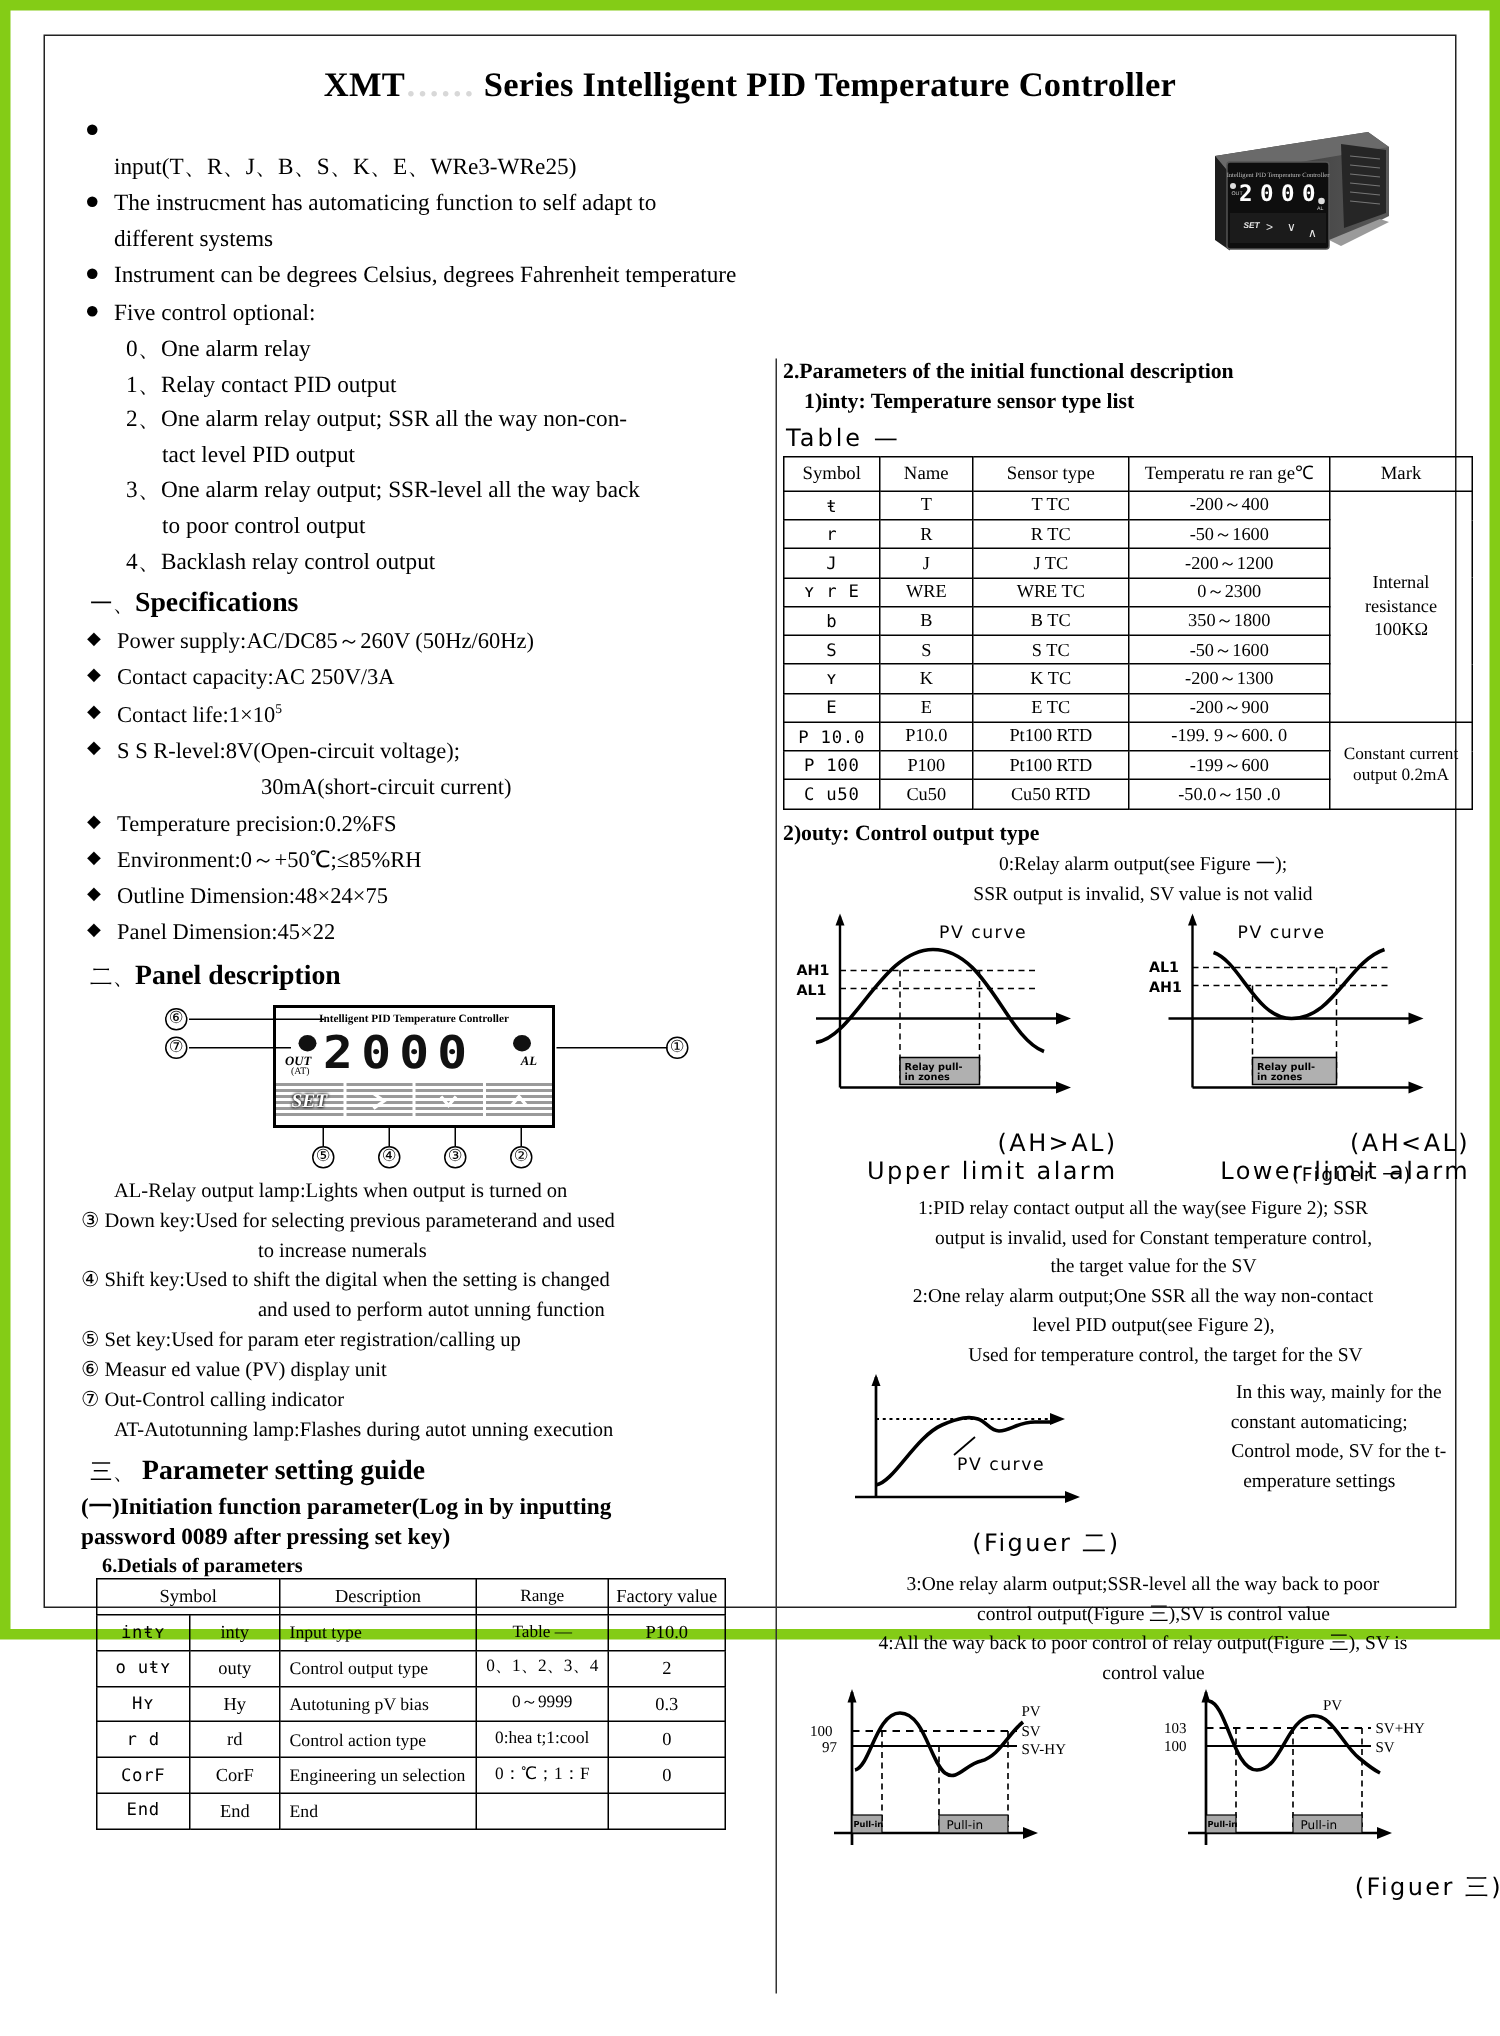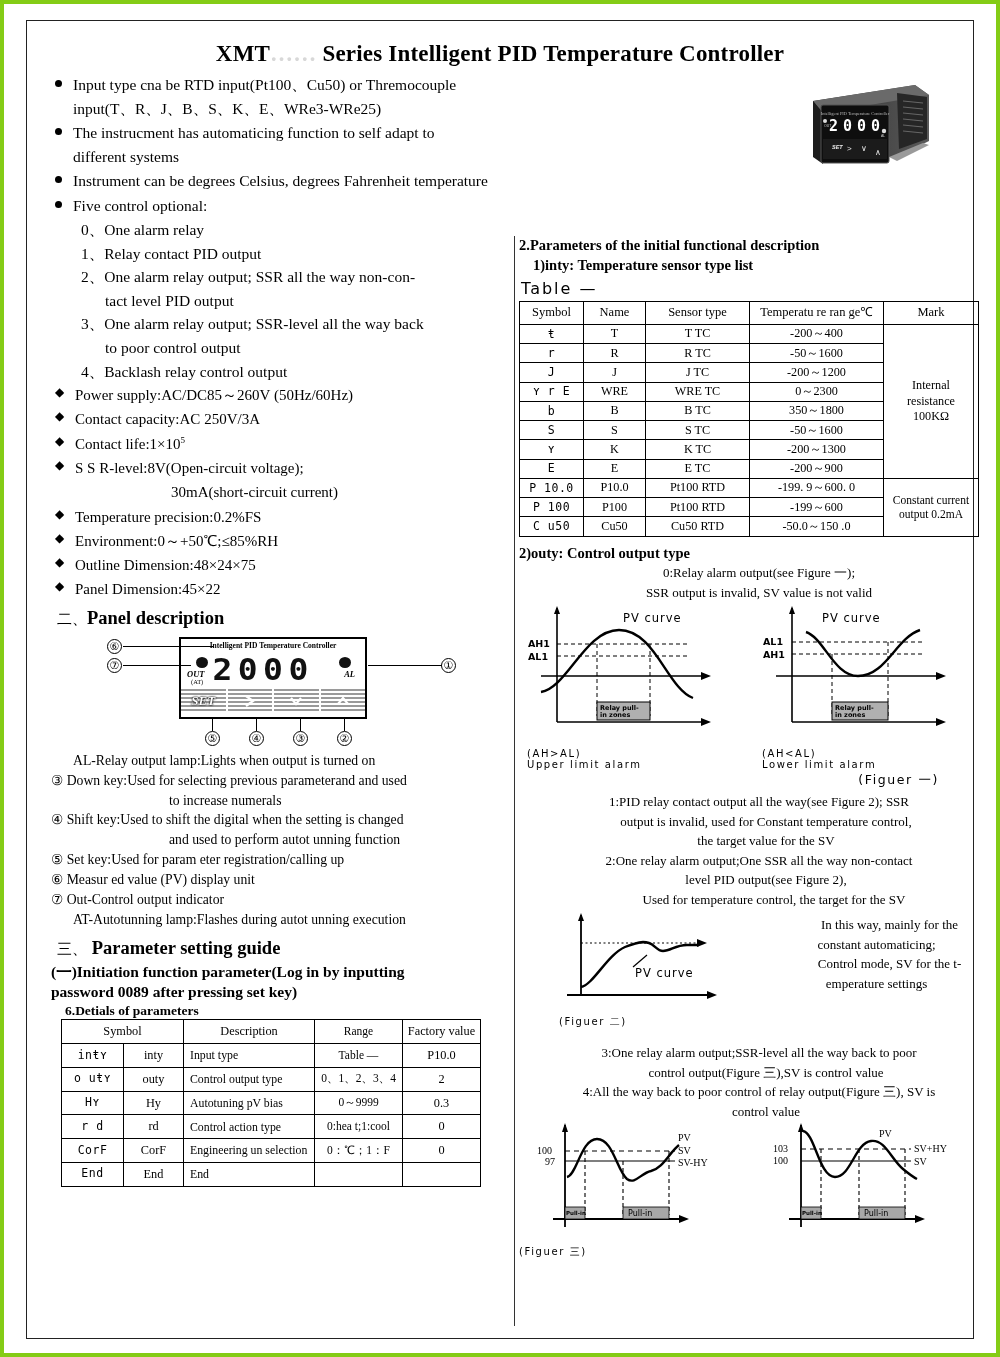--- a/index.html
+++ b/index.html
@@ -6,22 +6,22 @@
   html, body { margin:0; padding:0; }
   body {
     width:1000px; height:1357px;
     background:#fff;
     font-family:"Liberation Serif", serif;
     color:#000;
     overflow:hidden;
   }
   .page {
     position:relative;
-    width:1000px; height:1357px;
-    border:4px solid #84cc16;
+    width:1000px; height:1093px;
+    border:7px solid #84cc16;
     padding:0;
   }
   .page-inner {
     position:absolute; left:22px; top:16px; right:22px; bottom:14px;
     border:1px solid #222;
   }
   
   .title {
     position:absolute; left:0; top:20px; width:100%;
     text-align:center;
@@ -158,23 +158,23 @@
   .rt { font-size:13px; line-height:1.5;text-align:center; }
   .rt .i1 { padding-left:14px; }
   .rt .i2 { padding-left:30px; }
   .tablehdr {
     font-family:"DejaVu Sans", sans-serif;
     font-size:16px; letter-spacing:2px; margin:4px 0 3px 2px;
   }
   
   .figrow { position:relative; width:100%; }
   .figcap {
-    text-align:left;
+    text-align:right;
     font-family:"DejaVu Sans", sans-serif;
-    font-size:10px; letter-spacing:1.6px;
+    font-size:16px; letter-spacing:1.6px;
   }
   .figno {
     text-align:right;
     font-family:"DejaVu Sans", sans-serif;
     font-size:12.5px; letter-spacing:1.6px;
     padding-right:60px;
   }
   .prodimg { position:absolute; right:36px; top:58px; }
 </style>
 </head>
@@ -229,21 +229,21 @@
       <text x="70" y="72" fill="#e8e8e8" font-size="8" font-family="Liberation Sans, sans-serif">&gt;</text>
       <text x="84" y="72" fill="#e8e8e8" font-size="8" font-family="Liberation Sans, sans-serif">∨</text>
       <text x="98" y="76" fill="#e8e8e8" font-size="8" font-family="Liberation Sans, sans-serif">∧</text>
       <polygon points="112,78 146,64 152,66 120,82" fill="#9a9a9a"></polygon>
     </svg>
   </div>
 
   <div class="col-left">
 
     <div class="bl-item">
-      <span>Input type cna be RTD input(Pt100、Cu50) or Thremocouple</span><br>
+      <br>
       <span>input(T、R、J、B、S、K、E、WRe3-WRe25)</span>
     </div>
     <div class="bl-item">
       <span>The instrucment has automaticing function to self adapt to</span><br>
       <span>different systems</span>
     </div>
     <div class="bl-item">
       <span>Instrument can be degrees Celsius, degrees Fahrenheit temperature</span>
     </div>
     <div class="bl-item">
@@ -251,20 +251,23 @@
     </div>
 
     <div class="sub-line">0、One alarm relay</div>
     <div class="sub-line">1、Relay contact  PID output</div>
     <div class="sub-line">2、One alarm relay output;  SSR all the way non-con-</div>
     <div class="sub-line ind">tact level PID output</div>
     <div class="sub-line">3、One alarm relay output;  SSR-level all the way back</div>
     <div class="sub-line ind">to poor control output</div>
     <div class="sub-line">4、Backlash  relay control output</div>
 
+    <div class="h-sec">
+      <span class="cn">一、</span><span>Specifications</span>
+    </div>
 
     <div class="spec"><span>Power supply:AC/DC85～260V (50Hz/60Hz)</span></div>
     <div class="spec"><span>Contact capacity:AC 250V/3A</span></div>
     <div class="spec"><span>Contact life:1×10</span><sup>5</sup></div>
     <div class="spec"><span>S S R-level:8V(Open-circuit voltage);</span></div>
     <div class="spec cont"><span>30mA(short-circuit current)</span></div>
     <div class="spec"><span>Temperature precision:0.2%FS</span></div>
     <div class="spec"><span>Environment:0～+50℃;≤85%RH</span></div>
     <div class="spec"><span>Outline Dimension:48×24×75</span></div>
     <div class="spec"><span>Panel Dimension:45×22</span></div>
@@ -323,21 +326,21 @@
     </div>
 
     <div class="pl">
       <div class="ind1">AL-Relay output lamp:Lights when output is turned on</div>
       <div>③ Down key:Used for selecting previous parameterand and used</div>
       <div class="ind2">to increase numerals</div>
       <div>④ Shift key:Used to shift the digital when the setting is changed</div>
       <div class="ind2">and used to perform autot unning function</div>
       <div>⑤ Set key:Used for param eter registration/calling up</div>
       <div>⑥ Measur ed value (PV) display unit</div>
-      <div>⑦ Out-Control output indicator</div>
+      <div>⑦ Out-Control calling indicator</div>
       <div class="ind1">AT-Autotunning lamp:Flashes during autot unning execution</div>
     </div>
 
     <div class="h-sec" style="margin-top:8px;">
       <span class="cn">三、</span>&nbsp;<span>Parameter setting guide</span>
     </div>
     <div class="h-sub">(一)Initiation function parameter(Log in by inputting</div>
     <div class="h-sub">password 0089 after pressing set key)</div>
     <div class="h-small">6.Detials of parameters</div>
 

